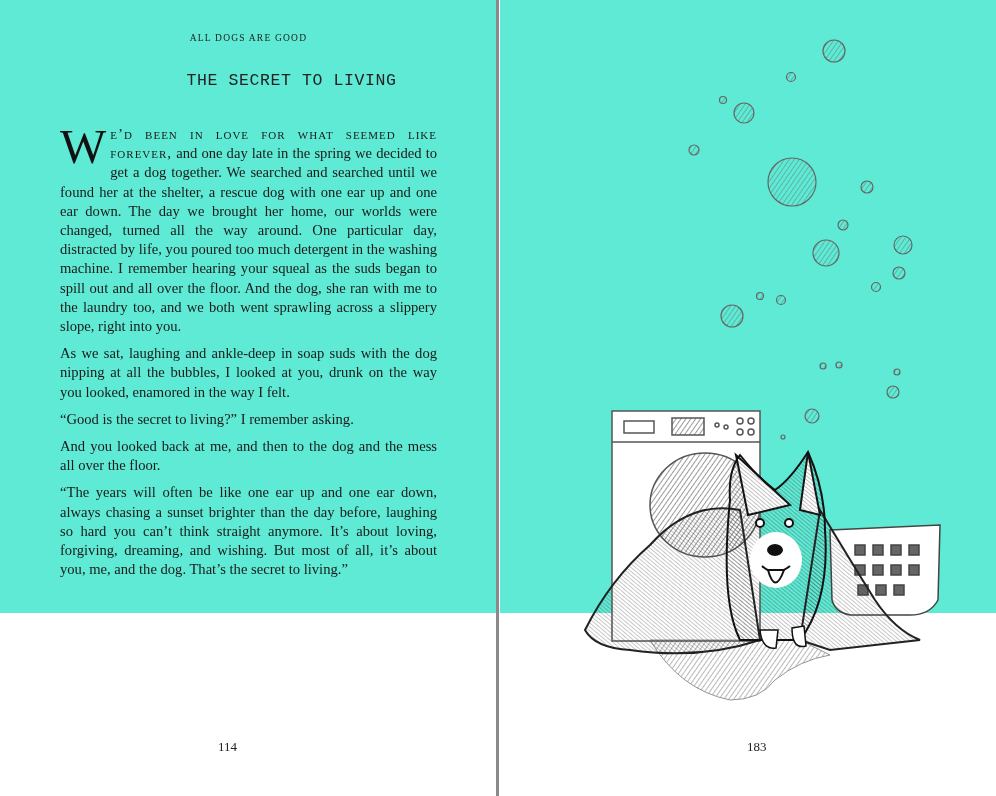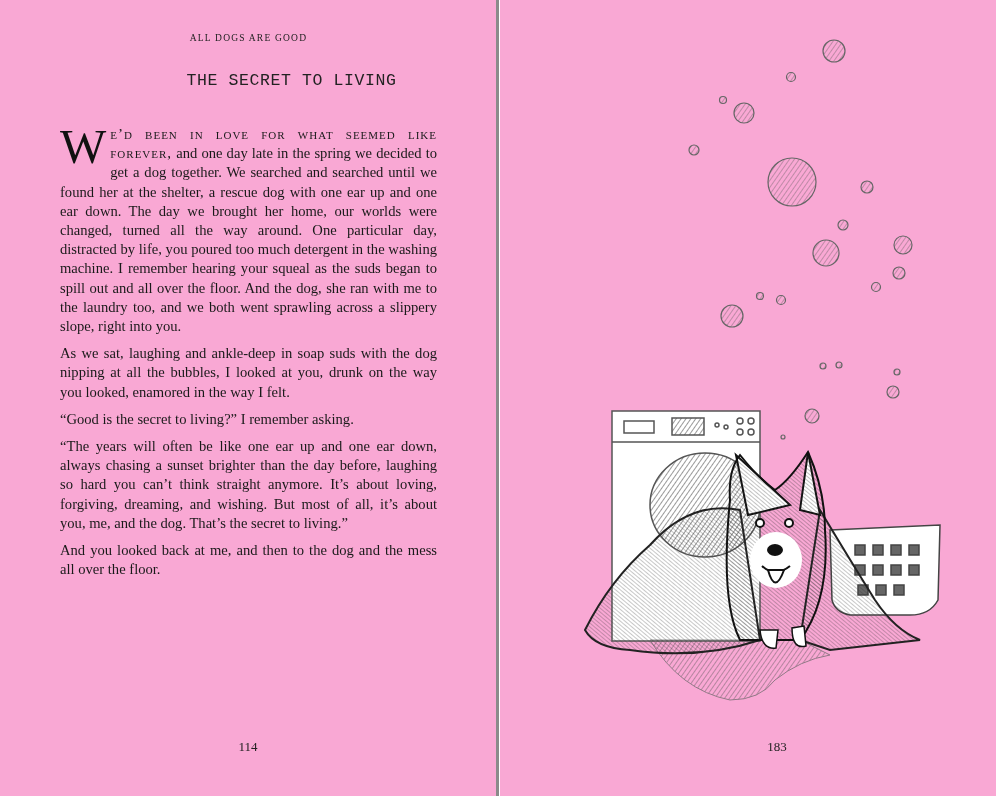--- a/index.html
+++ b/index.html
@@ -1,54 +1,54 @@
 <!DOCTYPE html>
 <html><head>
 <meta charset="utf-8">
 <style>
   html, body { margin:0; padding:0; }
   body {
     width:996px; height:796px; background:#ffffff; position:relative; overflow:hidden;
     font-family: "Liberation Serif", "DejaVu Serif", serif; color:#1a1a1a;
   }
-  .page { position:absolute; top:0; height:796px; background:#f9a8d4; }
+  .page { position:absolute; top:0; height:613px; background:#5eead4; }
   .page-left { left:0; width:497px; }
   .page-right { left:500px; width:496px; }
   .gutter { position:absolute; left:496px; top:0; width:3px; height:796px; background:#8a8a8a; }
   .running-head {
     position:absolute; top:33px; left:0; width:497px; text-align:center;
     font-size:9.5px; letter-spacing:1.2px; font-variant:small-caps; text-transform:uppercase; color:#222;
   }
   .chapter-title {
     position:absolute; top:71px; left:0; width:497px; text-align:center;
     font-family:"Liberation Mono","DejaVu Sans Mono",monospace; font-size:16.5px; letter-spacing:0.6px; color:#222;padding-left:43px;
   }
   .body-text { position:absolute; top:125px; left:60px; width:377px; font-size:14.6px; line-height:19.2px; }
   .body-text p { margin:0 0 8px 0; text-align:justify; text-align-last:left; hyphens:none; }
   .drop-cap {
     float:left; font-size:49px; line-height:38px; margin:2px 4px 0 0; color:#111; padding-top:1px;
   }
   .lead { font-variant:small-caps; letter-spacing:1px; font-size:15px; }
-  .folio { position:absolute; top:739px; font-size:13px; color:#222; text-align:center; width:60px; }
+  .folio { position:absolute; top:739px; font-size:13px; color:#222; width:60px; }
   .folio-left { left:218px; }
   .folio-right { left:247px; }
   .illustration { position:absolute; left:80px; top:30px; width:420px; height:690px; }
 </style>
 </head>
 <body>
 
 <div class="page page-left">
   <div class="running-head">All Dogs Are Good</div>
   <div class="chapter-title">THE SECRET TO LIVING</div>
   <div class="body-text">
     <p><span class="drop-cap">W</span><span class="lead">e’d been in love for what seemed like forever,</span><span> and one day late in the spring we decided to get a dog together. We searched and searched until we found her at the shelter, a rescue dog with one ear up and one ear down. The day we brought her home, our worlds were changed, turned all the way around. One particular day, distracted by life, you poured too much detergent in the washing machine. I remember hearing your squeal as the suds began to spill out and all over the floor. And the dog, she ran with me to the laundry too, and we both went sprawling across a slippery slope, right into you.</span></p>
     <p>As we sat, laughing and ankle-deep in soap suds with the dog nipping at all the bubbles, I looked at you, drunk on the way you looked, enamored in the way I felt.</p>
     <p>“Good is the secret to living?” I remember asking.</p>
+    <p>And you looked back at me, and then to the dog and the mess all over the floor.</p>
     <p>“The years will often be like one ear up and one ear down, always chasing a sunset brighter than the day before, laughing so hard you can’t think straight anymore. It’s about loving, forgiving, dreaming, and wishing. But most of all, it’s about you, me, and the dog. That’s the secret to living.”</p>
-    <p>And you looked back at me, and then to the dog and the mess all over the floor.</p>
   </div>
   <div class="folio folio-left">114</div>
 </div>
 
 <div class="gutter"></div>
 
 <div class="page page-right">
   <svg class="illustration" viewBox="80 30 420 690" width="420" height="690">
     <defs>
       <pattern id="hatch" width="4" height="4" patternUnits="userSpaceOnUse" patternTransform="rotate(35)">

